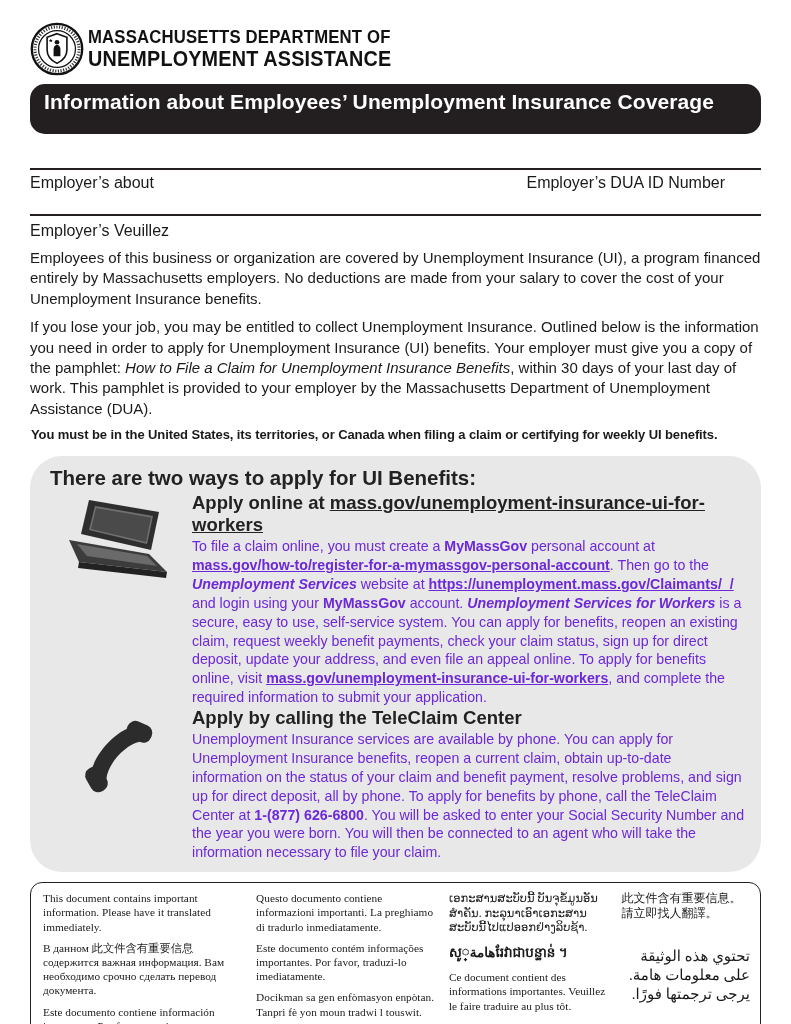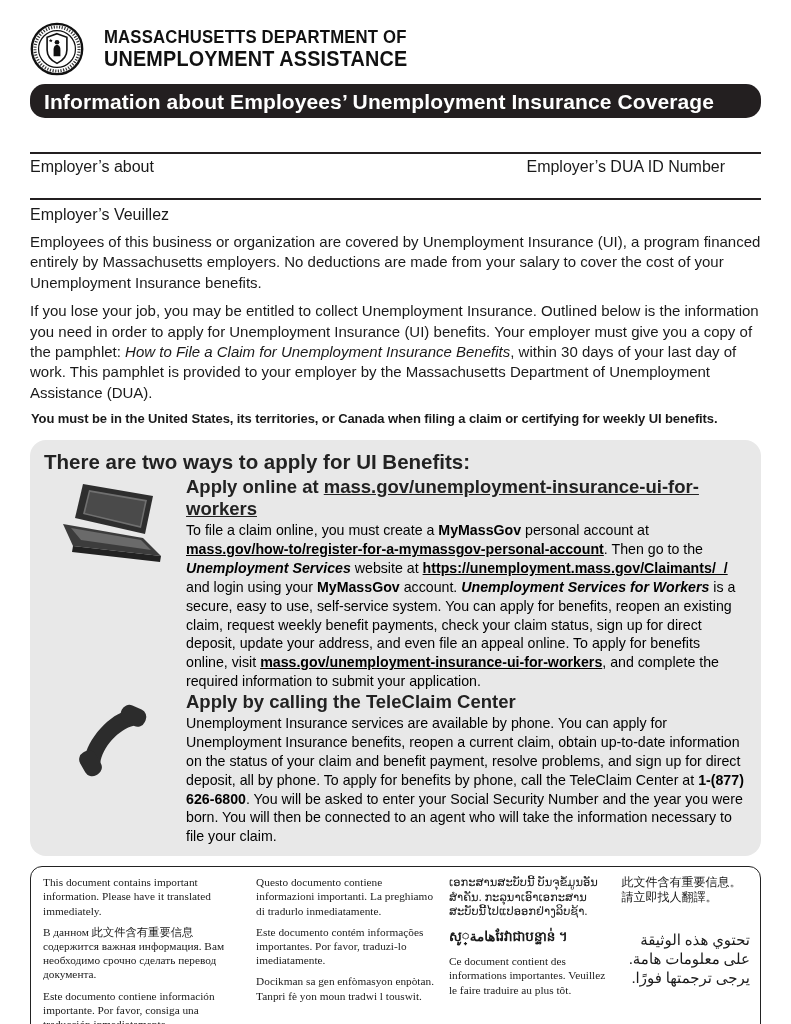--- a/index.html
+++ b/index.html
@@ -2,44 +2,44 @@
 <html><head>
 <meta charset="utf-8">
 <style>
   html,body{margin:0;padding:0;}
   body{
     width:791px;height:1024px;overflow:hidden;background:#ffffff;
     font-family:"Liberation Sans",sans-serif;color:#1a1a1a;position:relative;
   }
   .page{padding:20px 30px 0 30px;}
   
-  .hdr{display:flex;align-items:center;gap:20px;height:58px;}
+  .hdr{display:flex;align-items:center;gap:4px;height:58px;}
   .seal{width:54px;height:54px;flex:0 0 auto;}
   .dept{display:flex;flex-direction:column;justify-content:center;transform:scaleX(0.88);transform-origin:left center;white-space:nowrap;}
   .dept .l1{font-size:19px;font-weight:600;letter-spacing:.2px;line-height:1.05;color:#111;}
   .dept .l2{font-size:22.5px;font-weight:800;letter-spacing:.2px;line-height:1.05;color:#111;}
   .banner{
     margin-top:6px;background:#231f20;color:#fff;border-radius:15px;
-    font-size:21px;font-weight:700;padding:6px 14px 4px 14px;letter-spacing:.1px;
+    font-size:21px;font-weight:700;padding:6px 14px 20px 14px;letter-spacing:.1px;
   }
   .rule{border:0;border-top:2px solid #231f20;margin:0;}
   .rule1{margin-top:34px;}
   .fieldrow{display:flex;margin-top:4px;height:40px;font-size:16px;}
   .fieldrow .f1{width:63%;}
   .fieldrow .f2{flex:1;text-align:center;}
   .addr{font-size:16px;margin-top:6px;margin-bottom:4px;}
   .para{font-size:15px;line-height:1.36;margin:8px 0;}
   .notice{font-size:13px;font-weight:700;margin:8px 0 8px 1px;letter-spacing:-0.1px;}
   
-  .applybox{background:#e8e8e8;border-radius:16px;padding:8px 16px 10px 8px;margin-top:14px;}
+  .applybox{background:#e8e8e8;border-radius:32px;padding:8px 16px 10px 14px;margin-top:14px;}
   .applybox h2{margin:2px 0 2px 6px;font-size:20.5px;font-weight:700;color:#222;}
   .sect{display:grid;grid-template-columns:148px 1fr;}
   .iconcell{display:flex;align-items:flex-start;justify-content:center;padding-top:6px;}
   .sect .stitle{font-size:18.5px;font-weight:700;margin:0 0 1px 0;color:#222;}
-  .sect .sbody{font-size:14.2px;line-height:1.33;margin:0;color:#000000;}
+  .sect .sbody{font-size:14.2px;line-height:1.33;margin:0;color:#6d28d9;}
   
   .transbox{
     border:1.6px solid #222;border-radius:12px;margin-top:10px;
     padding:8px 10px 6px 12px;display:flex;gap:10px;
     font-family:"Liberation Serif","DejaVu Serif",serif;font-size:11.3px;line-height:1.26;
   }
   .tcol p{margin:0 0 7px 0;}
   .tcol.c1{width:30%;}
   .tcol.c2{width:27%;}
   .tcol.c3{width:24%;}

